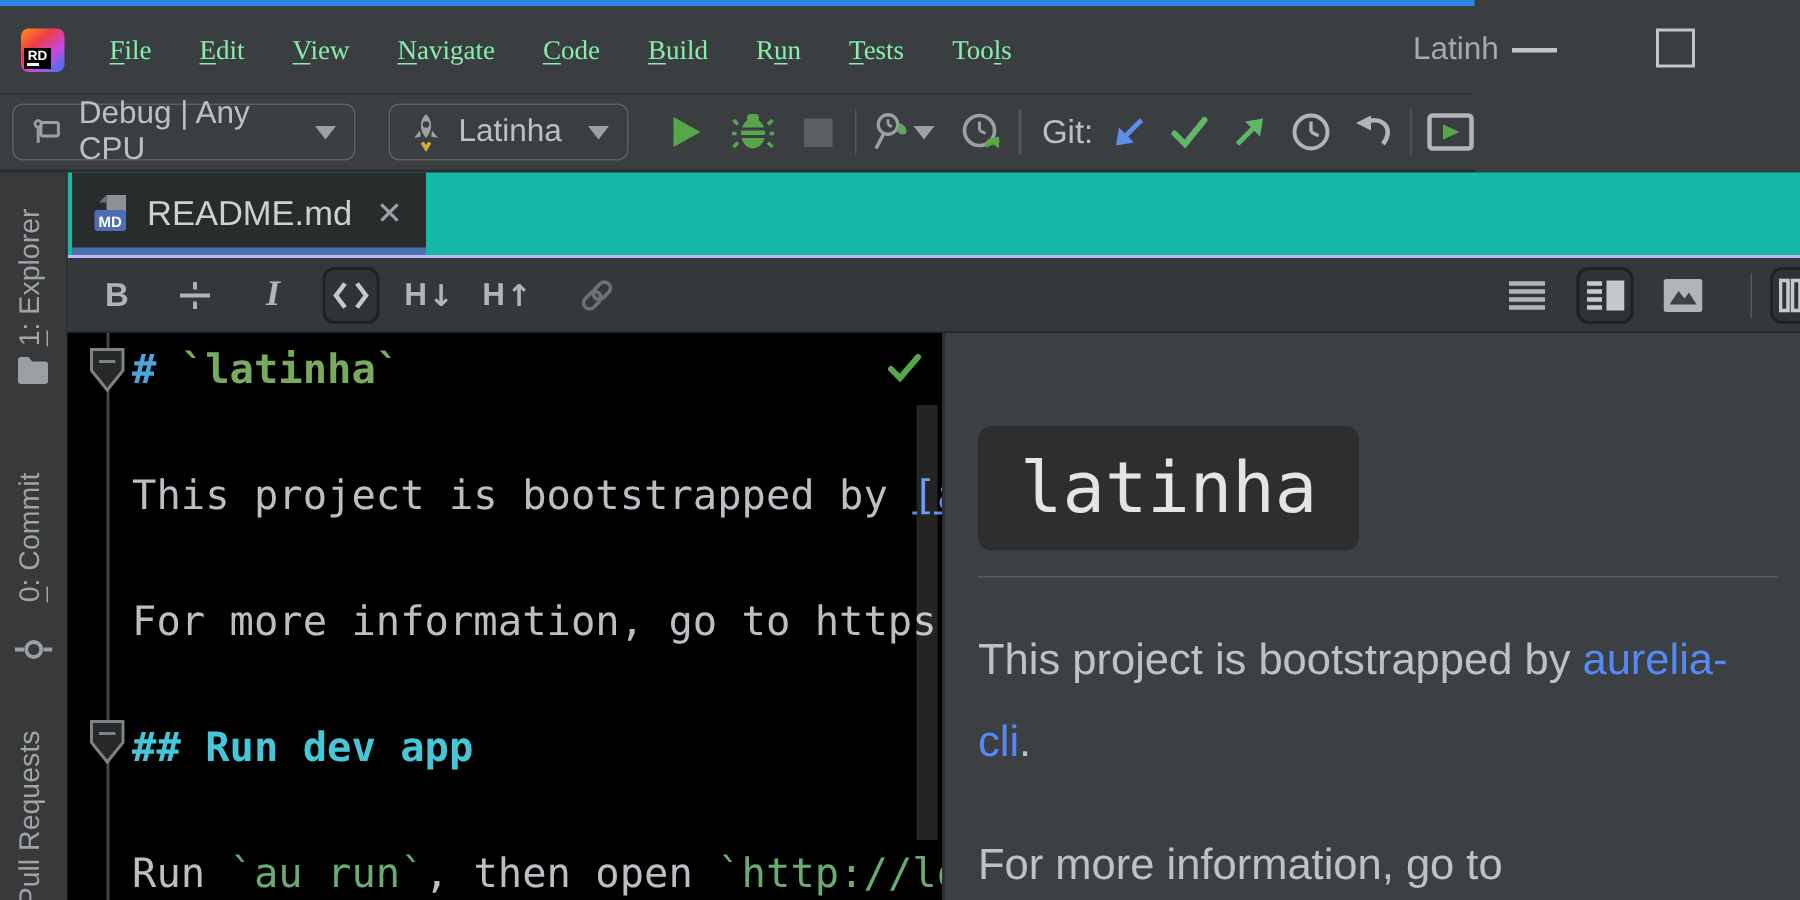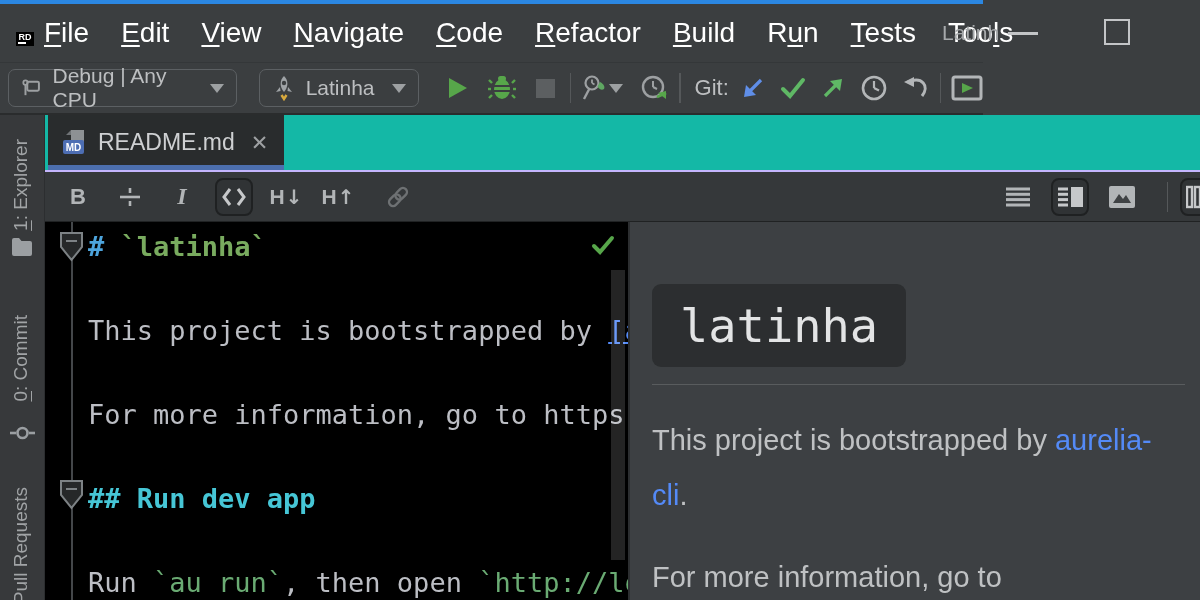--- a/index.html
+++ b/index.html
@@ -11,21 +11,21 @@
   .top-accent { height:4px; background:#2b87e2; }
 
   
   .titlebar { position:relative; height:58px; display:flex; align-items:center; background:#3b3e40; }
   .logo { width:29px; height:29px; margin:0 18px 0 14px; border-radius:5px; position:relative;
           background:linear-gradient(140deg,#ff9419 0%,#ef3b49 34%,#c24ae8 66%,#2e7bf0 100%); }
   .logo .rd-box { position:absolute; left:2px; bottom:2px; width:18px; height:14px; background:#000;
                   color:#fff; font-size:9px; font-weight:700; text-align:center; line-height:11px; }
   .logo .rd-box::after { content:""; position:absolute; left:2px; bottom:2px; width:8px; height:2px; background:#fff; }
   .menubar { display:flex; align-items:center; gap:8px; }
-  .menu-item { color:#ffffff; font-size:28px; padding:7px 12px; border-radius:6px; white-space:nowrap; cursor:default; }
+  .menu-item { color:#86efac; font-size:18px; padding:7px 12px; border-radius:6px; white-space:nowrap; cursor:default;font-family:Liberation Serif, serif; }
   .menu-item .mn { text-decoration:underline; text-underline-offset:3px; }
   .win-title { position:absolute; left:906px; top:17px; color:#a6a9ab; font-size:21px;margin-left:36px; }
   .win-min { position:absolute; left:1008px; top:28px; width:30px; height:3px; background:#c3c5c7; }
   .win-max { position:absolute; left:1104px; top:15px; width:26px; height:26px; border:2.5px solid #c3c5c7; }
 
   
   .toolbar { height:53px; display:flex; align-items:center; background:#3b3e40;
              border-top:1px solid #343739; border-bottom:2px solid #2a2c2d; padding-left:8px; }
   .combo { display:flex; align-items:center; height:38px; border:1.5px solid #5c6063; border-radius:7px;
            padding:0 12px; color:#bdbfc1; font-size:21px; gap:10px; cursor:default; }
@@ -107,21 +107,20 @@
   <div class="titlebar">
     <div class="logo">
       <div class="rd-box">RD</div>
     </div>
     <nav class="menubar" id="menubar">
         <div class="menu-item"><span class="mn">F</span>ile</div>
         <div class="menu-item"><span class="mn">E</span>dit</div>
         <div class="menu-item"><span class="mn">V</span>iew</div>
         <div class="menu-item"><span class="mn">N</span>avigate</div>
         <div class="menu-item"><span class="mn">C</span>ode</div>
-        <div class="menu-item"><span class="mn">R</span>efactor</div>
         <div class="menu-item"><span class="mn">B</span>uild</div>
         <div class="menu-item">R<span class="mn">u</span>n</div>
         <div class="menu-item"><span class="mn">T</span>ests</div>
         <div class="menu-item">Too<span class="mn">l</span>s</div>
       </nav>
     <div class="win-title">Latinh</div>
     <div class="win-min"></div>
     <div class="win-max"></div>
   </div>
 

